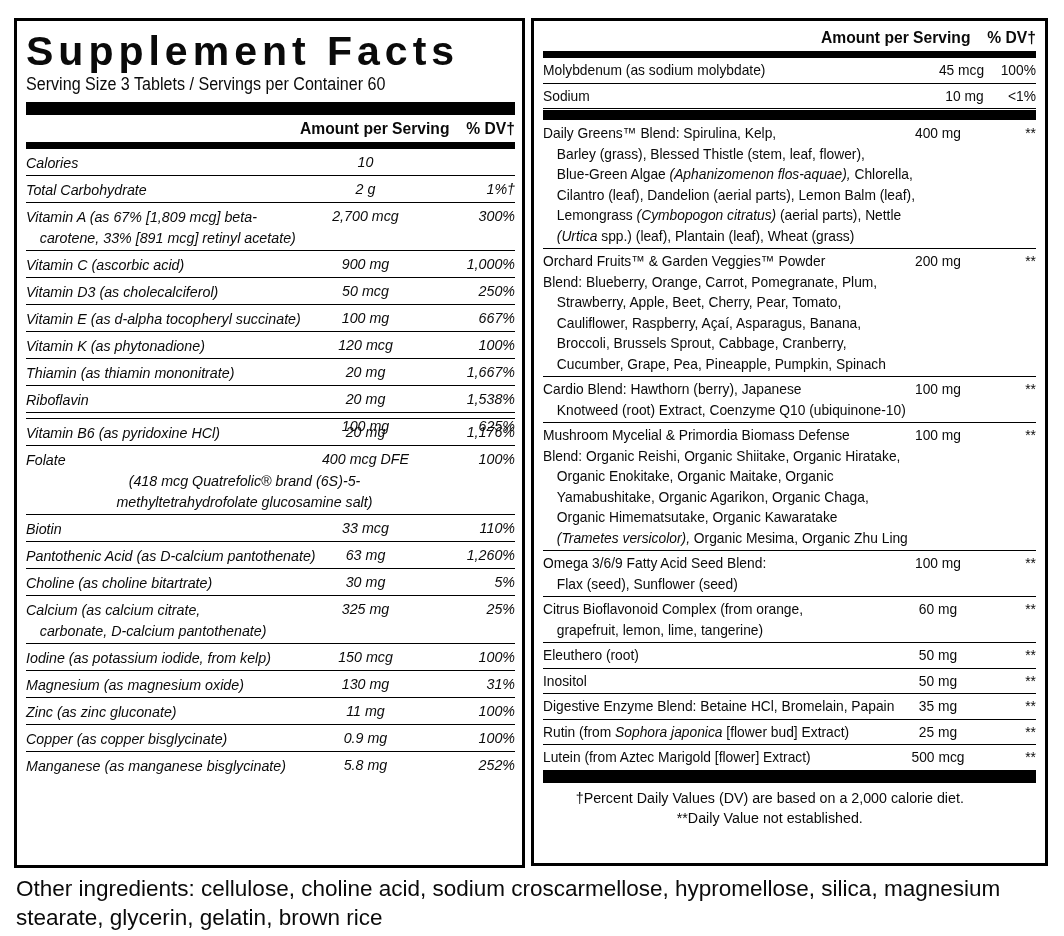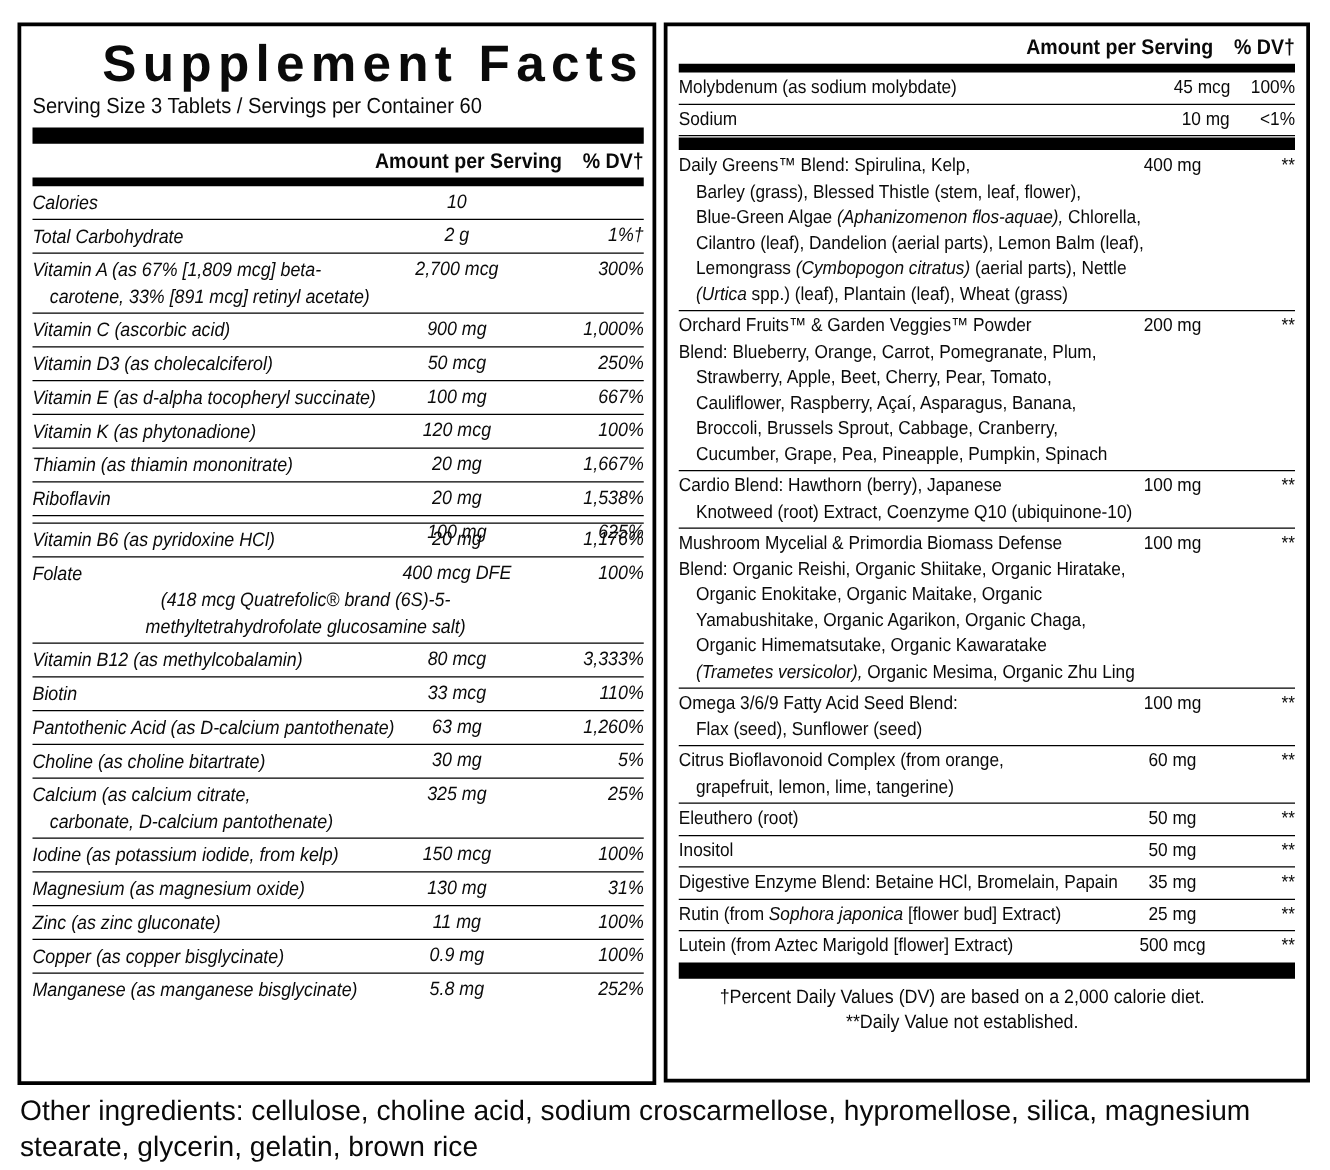--- a/index.html
+++ b/index.html
@@ -1,21 +1,21 @@
 <!DOCTYPE html>
 <html><head>
 <meta charset="utf-8">
 <style>
   html,body{margin:0;padding:0;background:#fff;}
   body{width:1064px;height:936px;position:relative;font-family:"Liberation Sans",sans-serif;color:#0a0a0a;-webkit-font-smoothing:antialiased;}
   .page{position:absolute;inset:0;background:#fff;}
   .panel{position:absolute;border:3px solid #000;background:#fff;box-sizing:border-box;}
   .panel-left{left:14px;top:18px;width:511px;height:850px;padding:6px 7px 0 9px;}
   .panel-right{left:531px;top:18px;width:517px;height:848px;padding:3px 9px 0 9px;}
-  .title{font-size:41px;font-weight:bold;letter-spacing:5px;line-height:1.08;white-space:nowrap;margin-top:2px;text-align:right;}
+  .title{font-size:41px;font-weight:bold;letter-spacing:5px;line-height:1.08;white-space:nowrap;margin-top:2px;}
   .serving{font-size:17.5px;margin:1px 0 7px;}
   .bar{background:#000;}
   .bar-thick{height:13px;}
   .bar-med{height:7px;}
   .colhead{display:flex;justify-content:flex-end;align-items:flex-end;font-weight:bold;font-size:17px;padding:4px 0 3px;}
   .rows{}
   .row{position:relative;border-bottom:1.5px solid #000;}
   .panel-left .row{padding:2.5px 0;font-size:15.5px;line-height:21px;font-style:italic;}
   .panel-right .row{padding:2px 0;font-size:15px;line-height:20.5px;}
   .rows .row:last-child{border-bottom:none;}
@@ -133,27 +133,20 @@
           <div class="nm">
             <div class="ln tl"><span>Folate</span></div>
           </div>
           <div class="subln tc">(418 mcg Quatrefolic® brand (6S)-5-</div>
           <div class="subln tc">methyltetrahydrofolate glucosamine salt)</div>
           <div class="amt tc">400 mcg DFE</div>
           <div class="dv tr">100%</div>
         </div>
         <div class="row">
           <div class="nm">
-            <div class="ln tl"><span>Vitamin B12 (as methylcobalamin)</span></div>
-          </div>
-          <div class="amt tc">80 mcg</div>
-          <div class="dv tr">3,333%</div>
-        </div>
-        <div class="row">
-          <div class="nm">
             <div class="ln tl"><span>Biotin</span></div>
           </div>
           <div class="amt tc">33 mcg</div>
           <div class="dv tr">110%</div>
         </div>
         <div class="row">
           <div class="nm">
             <div class="ln tl"><span>Pantothenic Acid (as D-calcium pantothenate)</span></div>
           </div>
           <div class="amt tc">63 mg</div>

